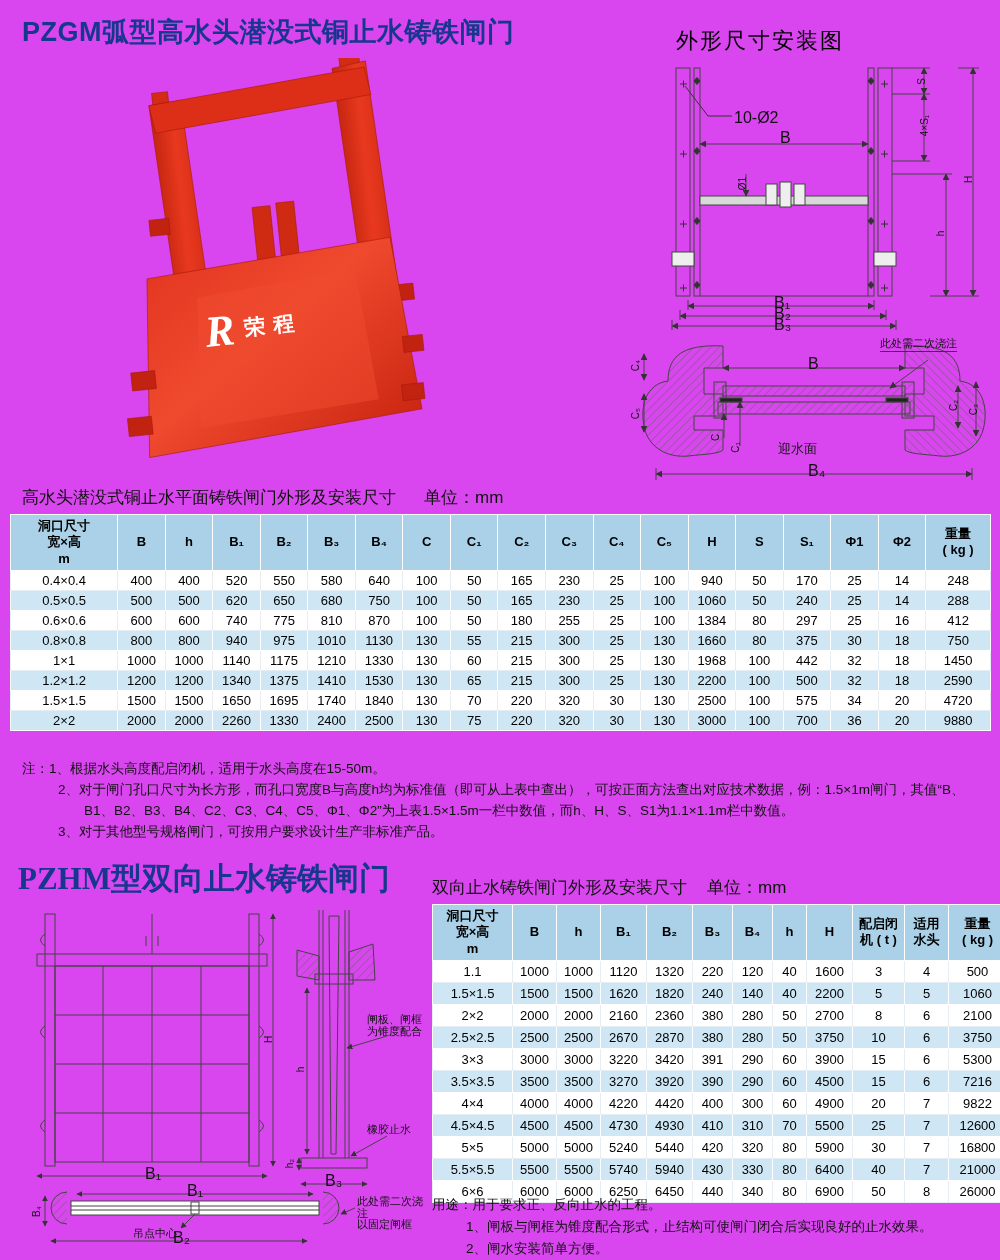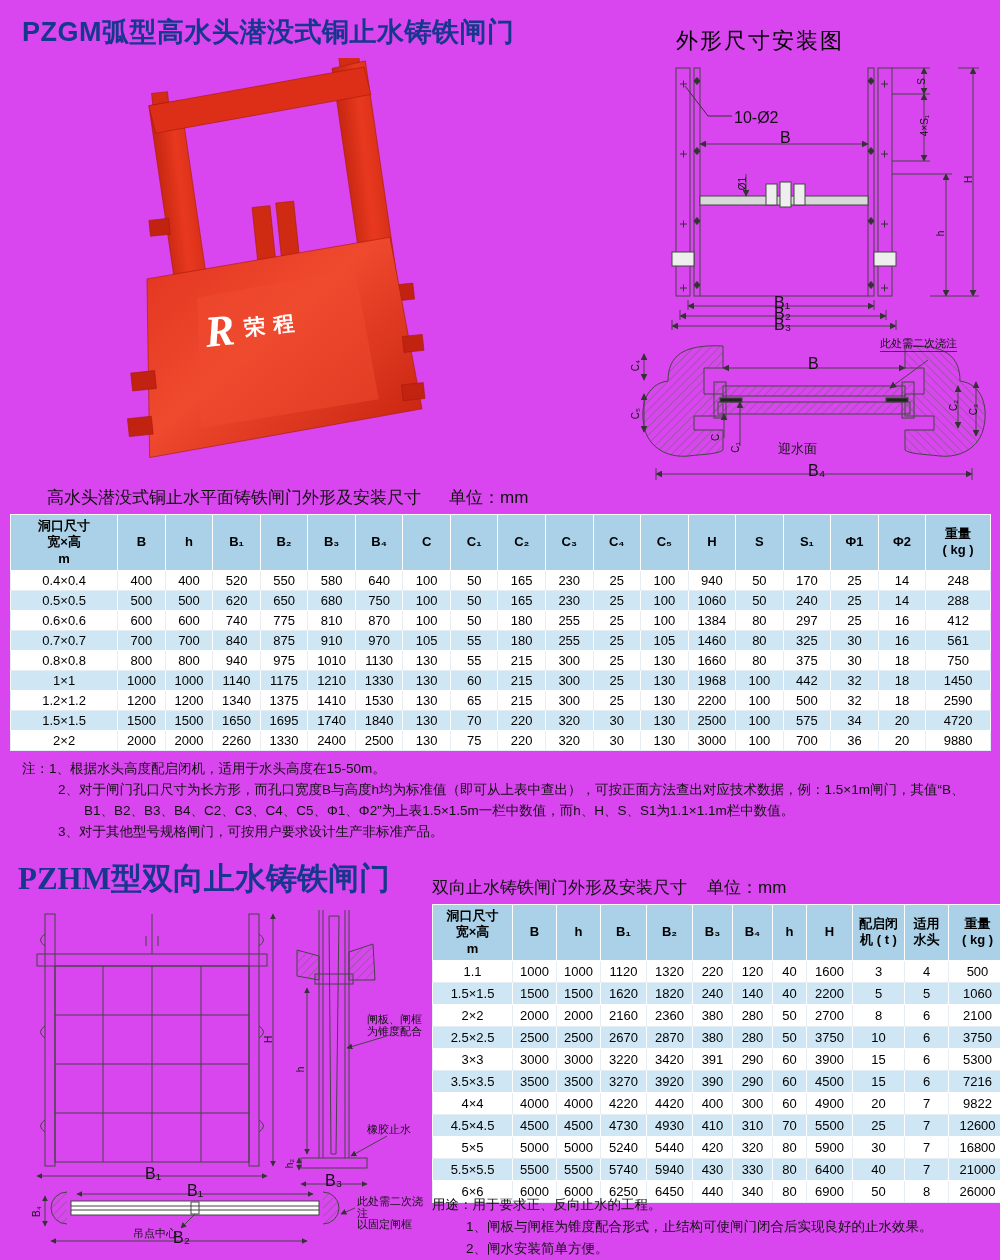--- a/index.html
+++ b/index.html
@@ -18,21 +18,21 @@
   .d1{left:628px;top:56px;width:372px;height:278px;}
   .d2{left:628px;top:336px;width:372px;height:148px;}
   .d3{left:15px;top:896px;width:415px;height:356px;}
   .lab{position:absolute;font-size:16px;color:#111;line-height:1.05;}
   .lab.s11{font-size:11px;}
   .lab.s12{font-size:13px;text-align:center;}
   .vlab{position:absolute;font-size:10px;color:#111;transform:rotate(-90deg);transform-origin:center;white-space:nowrap;}
   .pre{white-space:pre-line;}
   .leadnote{border-bottom:1px solid #333;padding-bottom:1px;}
 
-  .cap1{position:absolute;left:22px;top:486px;font-size:17px;color:#111;margin-left:25px;}
+  .cap1{position:absolute;left:22px;top:486px;font-size:17px;color:#111;}
   .cap1 .unit{margin-left:28px;}
   .cap2{position:absolute;left:432px;top:876px;font-size:17px;color:#111;}
   .cap2 .unit{margin-left:20px;}
 
   table.spec{position:absolute;border-collapse:collapse;table-layout:fixed;background:#fff;}
   #t1{left:10px;top:514px;width:981px;}
   #t2{left:432px;top:904px;width:557px;}
   .spec th{background:#aad1e7;font-size:13px;font-weight:bold;white-space:pre-line;border:1px solid #fff;padding:3px 0;line-height:1.25;color:#000;}
   .spec td{font-size:13px;text-align:center;border:1px solid #e7eef3;padding:2px 0;color:#000;}
   .spec tbody tr:nth-child(even) td{background:#cfe7f4;border-color:#fff;}
@@ -296,41 +296,20 @@
           <td>25</td>
           <td>100</td>
           <td>1384</td>
           <td>80</td>
           <td>297</td>
           <td>25</td>
           <td>16</td>
           <td>412</td>
         </tr>
         <tr>
-          <td>0.7×0.7</td>
-          <td>700</td>
-          <td>700</td>
-          <td>840</td>
-          <td>875</td>
-          <td>910</td>
-          <td>970</td>
-          <td>105</td>
-          <td>55</td>
-          <td>180</td>
-          <td>255</td>
-          <td>25</td>
-          <td>105</td>
-          <td>1460</td>
-          <td>80</td>
-          <td>325</td>
-          <td>30</td>
-          <td>16</td>
-          <td>561</td>
-        </tr>
-        <tr>
           <td>0.8×0.8</td>
           <td>800</td>
           <td>800</td>
           <td>940</td>
           <td>975</td>
           <td>1010</td>
           <td>1130</td>
           <td>130</td>
           <td>55</td>
           <td>215</td>

